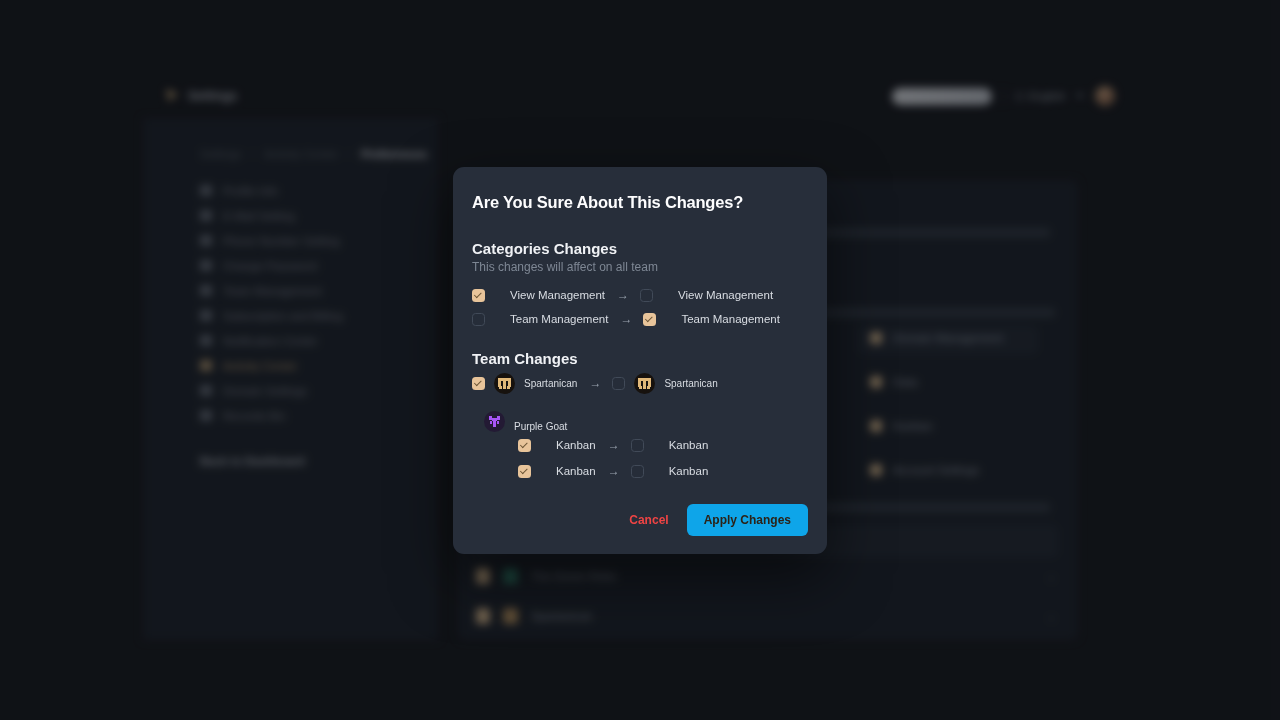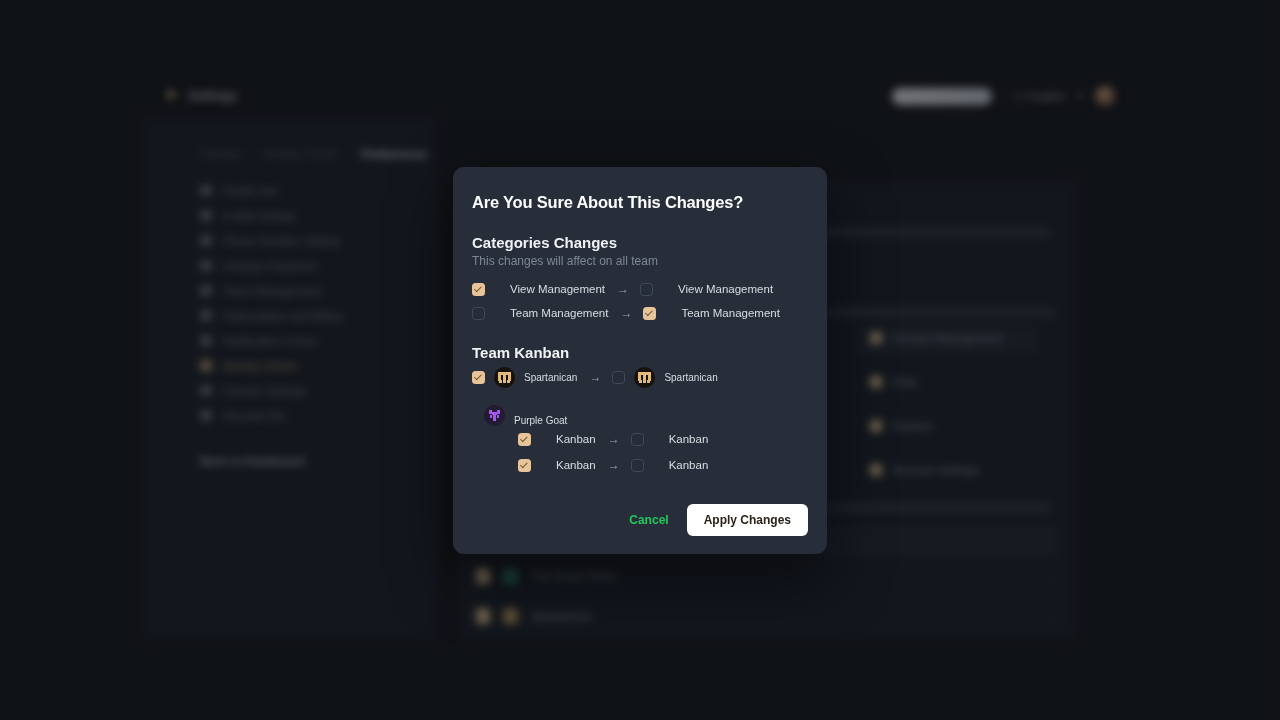--- a/index.html
+++ b/index.html
@@ -110,21 +110,21 @@
   #modal {
     position: absolute; left: 453px; top: 167px;
     width: 374px; height: 387px;
     background: #272e3a;
     border-radius: 11px;
     padding: 26px 19px 0 19px;
     box-shadow: 0 22px 60px rgba(0,0,0,.55);
   }
   .modal-title {
     color: #fdfdfe; font-size: 16.5px; font-weight: 700;
-    letter-spacing: -.2px; margin-bottom: 22px;
+    letter-spacing: -.2px; margin-bottom: 28px;
   }
   .sect-title {
     color: #f0f2f5; font-size: 15px; font-weight: 700; margin-bottom: 3px;
   }
   .sect-sub {
     color: #7e8794; font-size: 12px; margin-bottom: 10px;
   }
   .sect-gap { height: 18px; }
 
   .cb-row {
@@ -162,26 +162,26 @@
   .team-name { color: #d9dde3; font-size: 10px; margin-left: 9px; white-space: nowrap; }
 
   .sub-team { display: flex; align-items: flex-end; height: 30px; margin-left: 12px; }
   .sub-kanban { display: flex; align-items: center; height: 26px; margin-left: 46px; }
 
   .footer {
     position: absolute; left: 19px; right: 19px; bottom: 18px;
     display: flex; align-items: center; justify-content: flex-end; gap: 14px;
   }
   .btn-cancel {
-    background: none; border: 0; color: #22c55e;
+    background: none; border: 0; color: #ef4444;
     font-family: inherit; font-size: 12px; font-weight: 700;
     cursor: pointer; padding: 6px 4px;
   }
   .btn-apply {
-    background: #ffffff; border: 0; border-radius: 6px;
+    background: #0ea5e9; border: 0; border-radius: 6px;
     color: #2b2318; font-family: inherit; font-size: 12px; font-weight: 700;
     padding: 9px 17px; cursor: pointer;
   }
 </style>
 </head>
 <body>
 
 <div id="bg-app">
 
   <div class="bg-topbar">
@@ -316,21 +316,21 @@
   <div class="cb-row">
     <span class="cb off"></span>
     <span class="cb-label">Team Management</span>
     <span class="arrow">→</span>
     <span class="cb on"></span>
     <span class="cb-label">Team Management</span>
   </div>
 
   <div class="sect-gap"></div>
 
-  <div class="sect-title">Team Kanban</div>
+  <div class="sect-title">Team Changes</div>
 
   <div class="team-row">
     <span class="cb on"></span>
     <span class="av spart">
       <svg width="13" height="11" viewBox="0 0 13 11">
           <g fill="#e2b979">
         <rect x="0" y="0" width="13" height="3"></rect>
             <rect x="0" y="3" width="3" height="6"></rect>
         <rect x="10" y="3" width="3" height="6"></rect>
             <rect x="5" y="3" width="3" height="8"></rect>

